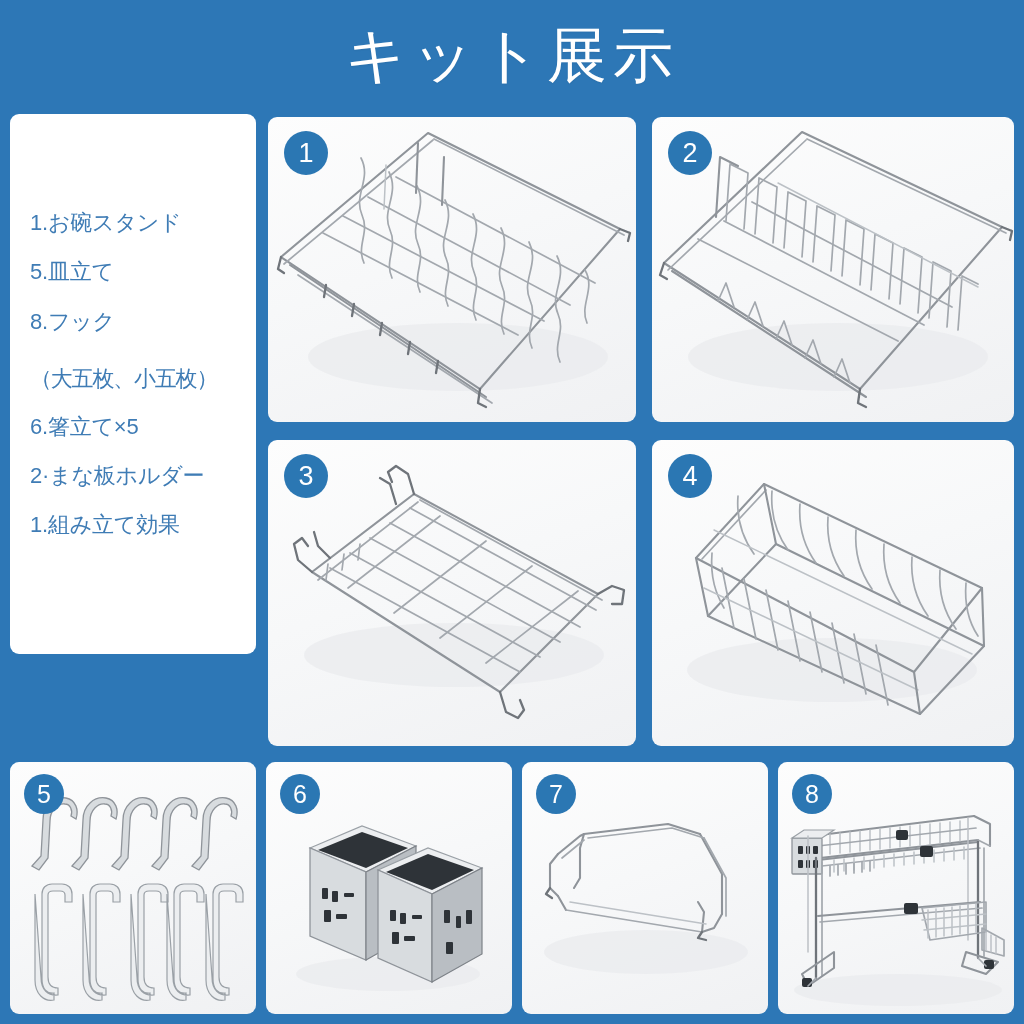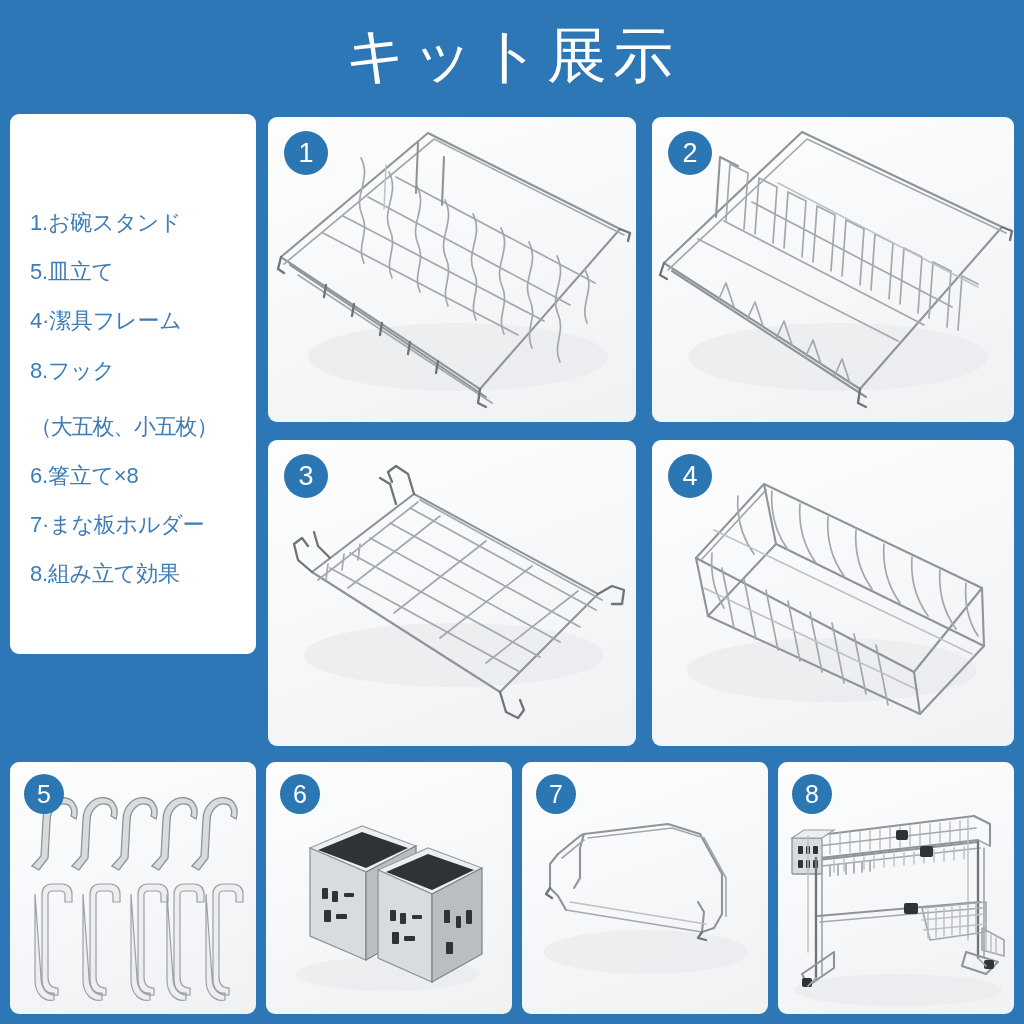--- a/index.html
+++ b/index.html
@@ -106,28 +106,27 @@
 <body>
 
 <div class="title-bar">
   <div class="title-text">キット展示</div>
 </div>
 
 <div class="card sidebar">
   <ul class="list">
     <li>1.お碗スタンド</li>
     <li>5.皿立て</li>
-    <li>4·潔具フレーム</li>
     <li class="two-line">
       <span>8.フック</span>
       <span class="sub">（大五枚、小五枚）</span>
     </li>
-    <li>6.箸立て×8</li>
-    <li>7·まな板ホルダー</li>
-    <li>8.組み立て効果</li>
+    <li>6.箸立て×5</li>
+    <li>2·まな板ホルダー</li>
+    <li>1.組み立て効果</li>
   </ul>
 </div>
 
 <div class="card photo-card p1">
   <div class="badge">1</div>
   <div class="art">
     <svg viewBox="0 0 368 305" preserveAspectRatio="none">
       <ellipse class="shadow-el" cx="190" cy="240" rx="150" ry="34"></ellipse>
 
       <path class="wire" d="M13,140 L160,16 M160,16 L352,112 M352,112 L212,272 M212,272 L13,140"></path>

